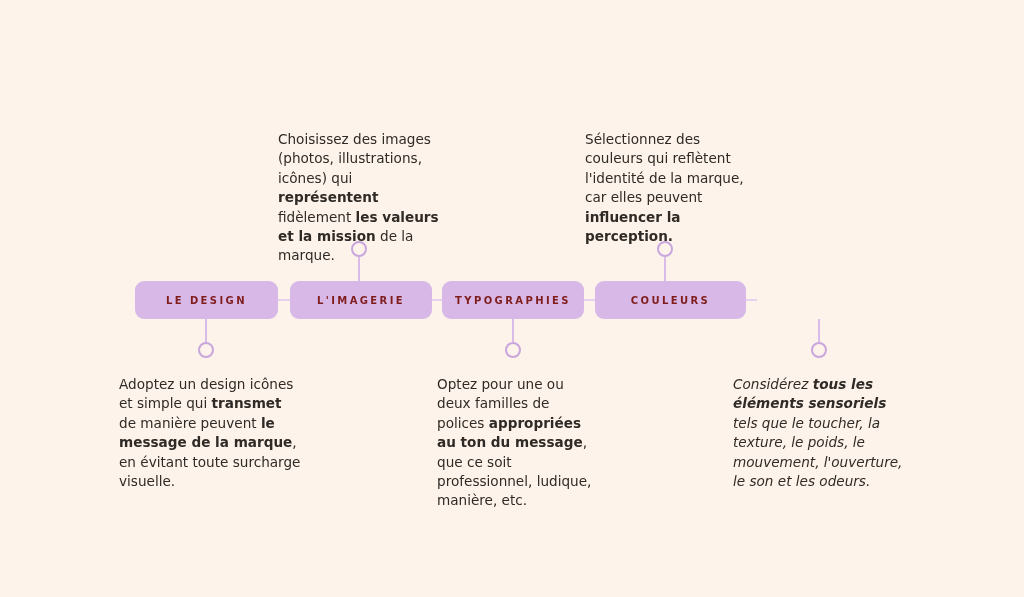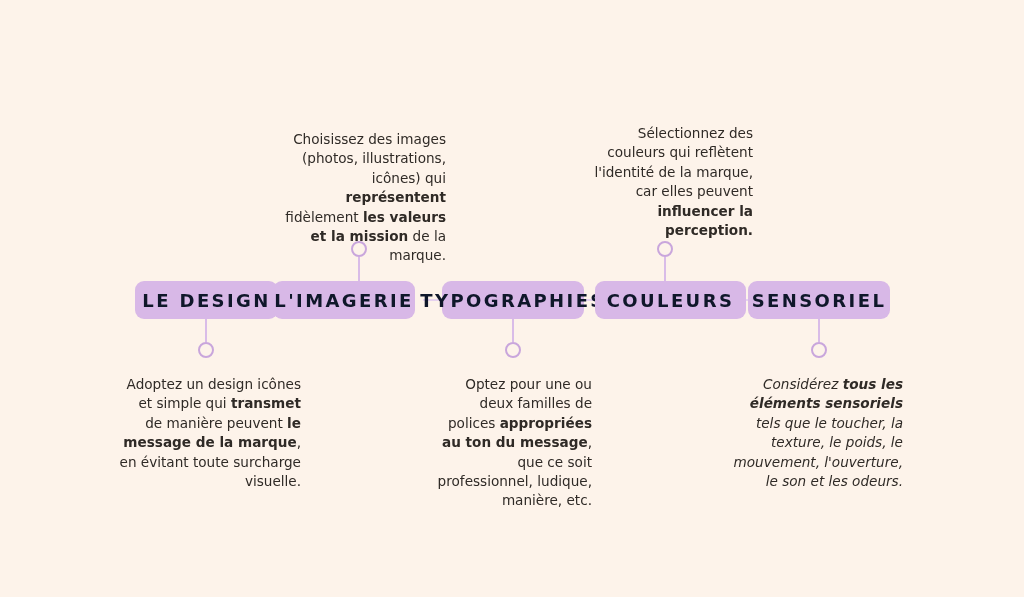--- a/index.html
+++ b/index.html
@@ -47,38 +47,37 @@
     position: absolute;
     height: 38px;
     border-radius: 9px;
     background: #D8B8E7;
     display: flex;
     align-items: center;
     justify-content: center;
     box-sizing: border-box;
   }
   .pill-label {
-    color: #0f172a;
-    font-size: 18px;
+    color: #7f1d1d;
+    font-size: 10px;
     font-weight: 700;
     letter-spacing: 2.4px;
     text-transform: uppercase;
     font-family: "DejaVu Sans", sans-serif;
     white-space: nowrap;
   }
 
   
   .note {
     position: absolute;
     color: #2F2A26;
     font-size: 13.6px;
     line-height: 19.4px;
     font-family: "DejaVu Sans", sans-serif;
     font-weight: 400;
-    text-align: right;
   }
   .note b {
     font-weight: 700;
   }
 </style>
 </head>
 <body>
 
 <div id="canvas">
     <div class="rail" style="left: 270px; top: 299px; width: 28px;"></div>
@@ -91,30 +90,27 @@
     <div class="node-dot" style="left: 351px; top: 241px;"></div>
     <div class="stem" style="left: 512px; top: 319px; height: 23px;"></div>
     <div class="node-dot" style="left: 505px; top: 342px;"></div>
     <div class="stem" style="left: 664px; top: 257px; height: 24px;"></div>
     <div class="node-dot" style="left: 657px; top: 241px;"></div>
     <div class="stem" style="left: 818px; top: 319px; height: 23px;"></div>
     <div class="node-dot" style="left: 811px; top: 342px;"></div>
     <div class="pill" style="left: 135px; top: 281px; width: 143px; background: rgb(216, 184, 231);">
       <span class="pill-label">LE DESIGN</span>
     </div>
-    <div class="pill" style="left: 273px; top: 281px; width: 142px; background: rgb(216, 184, 231);">
+    <div class="pill" style="left: 290px; top: 281px; width: 142px; background: rgb(216, 184, 231);">
       <span class="pill-label">L'IMAGERIE</span>
     </div>
     <div class="pill" style="left: 442px; top: 281px; width: 142px; background: rgb(216, 184, 231);">
       <span class="pill-label">TYPOGRAPHIES</span>
     </div>
     <div class="pill" style="left: 595px; top: 281px; width: 151px; background: rgb(216, 184, 231);">
       <span class="pill-label">COULEURS</span>
     </div>
-    <div class="pill" style="left: 748px; top: 281px; width: 142px; background: rgb(216, 184, 231);">
-      <span class="pill-label">SENSORIEL</span>
-    </div>
     <div class="note" style="left: 119px; top: 375px; width: 182px;"><span>Adoptez un design icônes et simple qui </span><b>transmet</b><span> de manière peuvent </span><b>le message de la marque</b><span>, en évitant toute surcharge visuelle.</span></div>
     <div class="note" style="left: 278px; top: 130px; width: 168px;"><span>Choisissez des images (photos, illustrations, icônes) qui </span><b>représentent</b><span> fidèlement </span><b>les valeurs et la mission</b><span> de la marque.</span></div>
     <div class="note" style="left: 437px; top: 375px; width: 155px;"><span>Optez pour une ou deux familles de polices </span><b>appropriées au ton du message</b><span>, que ce soit professionnel, ludique, manière, etc.</span></div>
-    <div class="note" style="left: 585px; top: 124px; width: 168px;"><span>Sélectionnez des couleurs qui reflètent l'identité de la marque, car elles peuvent </span><b>influencer la perception.</b></div>
+    <div class="note" style="left: 585px; top: 130px; width: 168px;"><span>Sélectionnez des couleurs qui reflètent l'identité de la marque, car elles peuvent </span><b>influencer la perception.</b></div>
     <div class="note" style="left: 733px; top: 375px; width: 170px; font-style: italic;"><span>Considérez </span><b>tous les éléments sensoriels</b><span> tels que le toucher, la texture, le poids, le mouvement, l'ouverture, le son et les odeurs.</span></div>
   </div>
 
 </body></html>

